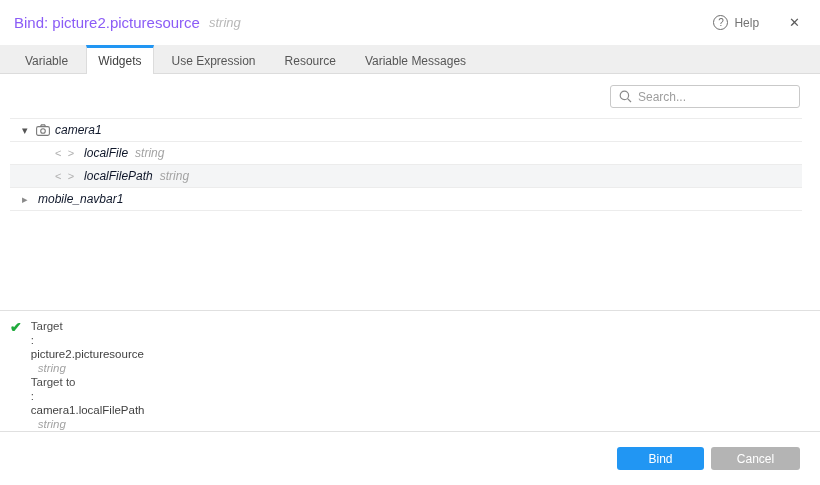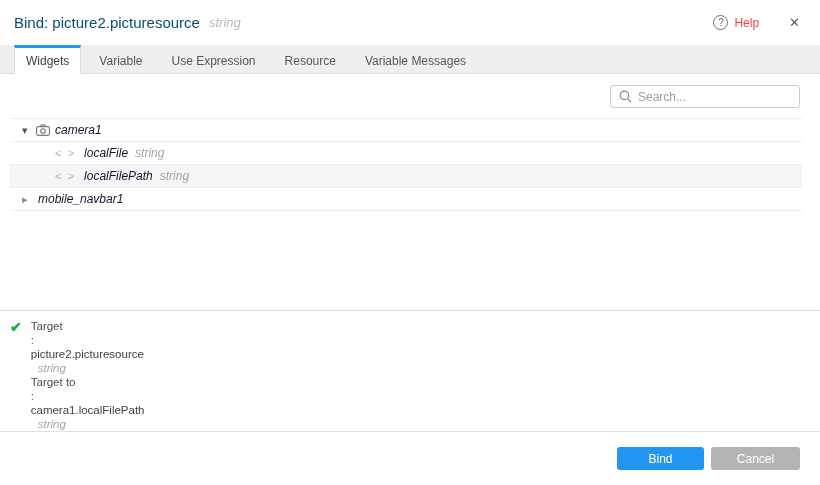--- a/index.html
+++ b/index.html
@@ -14,29 +14,29 @@
 
   
   .header {
     height: 45px;
     flex: 0 0 45px;
     display: flex;
     align-items: center;
     padding: 0 20px 0 14px;
     background: #ffffff;
   }
-  .title { font-size: 15px; color: #0c4a6e; }
+  .title { font-size: 15px; color: #8b5cf6; }
   .title-type { font-size: 13px; font-style: italic; color: #b8b8b8; margin-left: 9px; }
   .header-right { margin-left: auto; display: flex; align-items: center; gap: 8px; }
   .help-link { display: flex; align-items: center; gap: 6px; cursor: pointer; }
   .help-icon {
     width: 15px; height: 15px; border: 1px solid #6e6e6e; border-radius: 50%;
     font-size: 10px; color: #6e6e6e; display: flex; align-items: center; justify-content: center;
   }
-  .help-text { font-size: 12px; color: #ef4444; }
+  .help-text { font-size: 12px; color: #737373; }
   .close-icon { font-size: 13px; color: #5a5a5a; margin-left: 22px; cursor: pointer; }
 
   
   .tabbar {
     flex: 0 0 29px;
     background: #efefef;
     border-bottom: 1px solid #dcdcdc;
     display: flex;
     align-items: stretch;
     padding-left: 14px;
@@ -159,22 +159,22 @@
   <div class="header-right">
     <span class="help-link">
       <span class="help-icon">?</span>
       <span class="help-text">Help</span>
     </span>
     <span class="close-icon">✕</span>
   </div>
 </div>
 
 <div class="tabbar">
+  <div class="tab">Variable</div>
   <div class="tab active">Widgets</div>
-  <div class="tab">Variable</div>
   <div class="tab">Use Expression</div>
   <div class="tab">Resource</div>
   <div class="tab">Variable Messages</div>
 </div>
 
 <div class="toolbar">
   <div class="search-box">
     <svg width="13" height="13" viewBox="0 0 13 13">
       <circle cx="5.4" cy="5.4" r="4.2" fill="none" stroke="#8a8a8a" stroke-width="1.2"></circle>
       <line x1="8.6" y1="8.6" x2="12" y2="12" stroke="#8a8a8a" stroke-width="1.2"></line>

